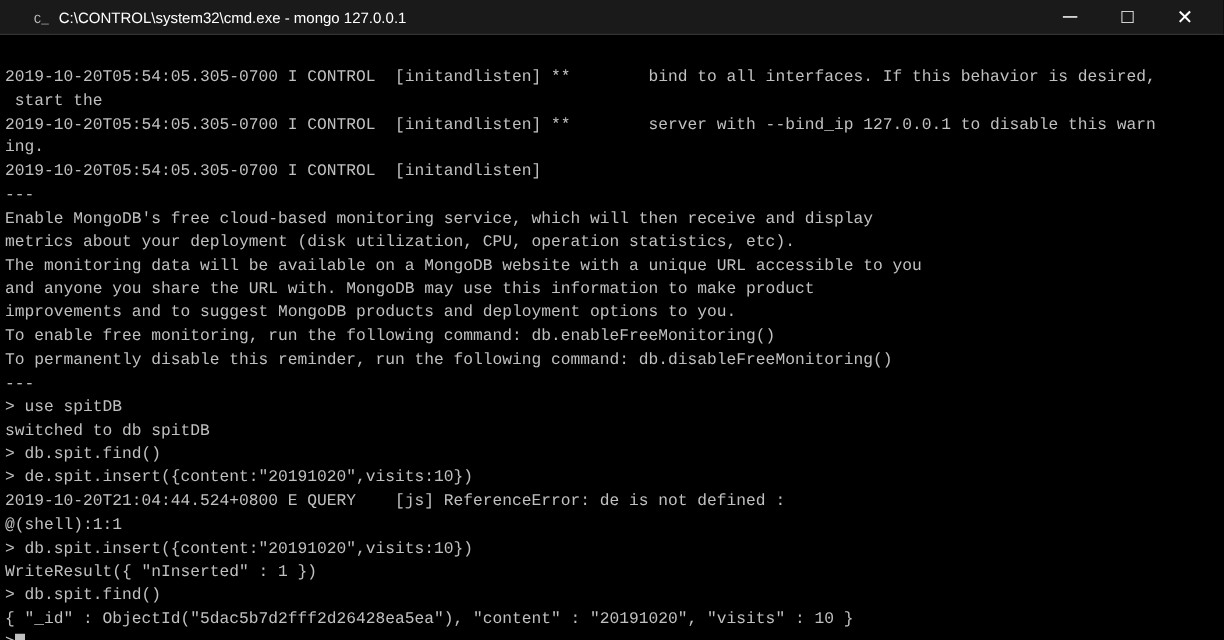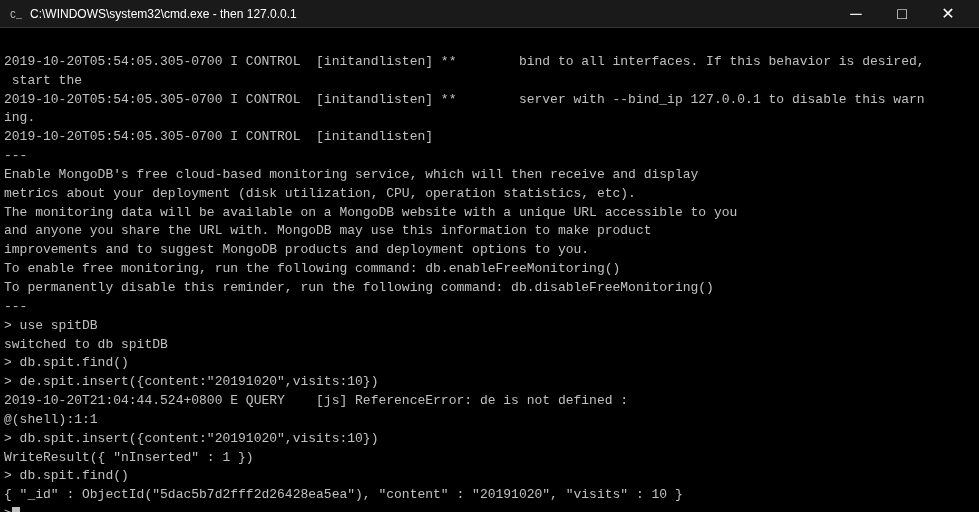--- a/index.html
+++ b/index.html
@@ -28,20 +28,21 @@
       user-select: none;
     }
 
     .title-bar-icon {
       width: 16px;
       height: 16px;
       margin-right: 6px;
       display: flex;
       align-items: center;
       justify-content: center;
+      margin-left: 17px;
     }
 
     .title-bar-icon svg {
       width: 14px;
       height: 14px;
     }
 
     .title-bar-text {
       flex: 1;
       color: #fff;
@@ -98,21 +99,21 @@
 </head>
 <body>
 
 <div class="title-bar">
   <div class="title-bar-icon">
     <svg viewBox="0 0 14 14" fill="none">
       <rect width="14" height="14" fill="#1a1a1a"></rect>
       <text x="1" y="11" font-size="10" fill="#c0c0c0" font-family="Courier New">C_</text>
     </svg>
   </div>
-  <span class="title-bar-text">C:\WINDOWS\system32\cmd.exe - then  127.0.0.1</span>
+  <span class="title-bar-text">C:\CONTROL\system32\cmd.exe - mongo  127.0.0.1</span>
   <div class="title-bar-controls">
     <button class="title-btn">─</button>
     <button class="title-btn">□</button>
     <button class="title-btn close">✕</button>
   </div>
 </div>
 
 <div class="terminal" id="terminal-output">
 <span class="line">2019-10-20T05:54:05.305-0700 I CONTROL  [initandlisten] **        bind to all interfaces. If this behavior is desired,</span><span class="line"> start the</span><span class="line">2019-10-20T05:54:05.305-0700 I CONTROL  [initandlisten] **        server with --bind_ip 127.0.0.1 to disable this warn</span><span class="line">ing.</span><span class="line">2019-10-20T05:54:05.305-0700 I CONTROL  [initandlisten]</span><span class="line">---</span><span class="line">Enable MongoDB's free cloud-based monitoring service, which will then receive and display</span><span class="line">metrics about your deployment (disk utilization, CPU, operation statistics, etc).</span><span class="line"></span><span class="line">The monitoring data will be available on a MongoDB website with a unique URL accessible to you</span><span class="line">and anyone you share the URL with. MongoDB may use this information to make product</span><span class="line">improvements and to suggest MongoDB products and deployment options to you.</span><span class="line"></span><span class="line">To enable free monitoring, run the following command: db.enableFreeMonitoring()</span><span class="line">To permanently disable this reminder, run the following command: db.disableFreeMonitoring()</span><span class="line">---</span><span class="line"></span><span class="line">&gt; use spitDB</span><span class="line">switched to db spitDB</span><span class="line">&gt; db.spit.find()</span><span class="line">&gt; de.spit.insert({content:"20191020",visits:10})</span><span class="line">2019-10-20T21:04:44.524+0800 E QUERY    [js] ReferenceError: de is not defined :</span><span class="line">@(shell):1:1</span><span class="line">&gt; db.spit.insert({content:"20191020",visits:10})</span><span class="line">WriteResult({ "nInserted" : 1 })</span><span class="line">&gt; db.spit.find()</span><span class="line">{ "_id" : ObjectId("5dac5b7d2fff2d26428ea5ea"), "content" : "20191020", "visits" : 10 }</span><span class="line">&gt;<span class="cursor"></span></span></div>
 

